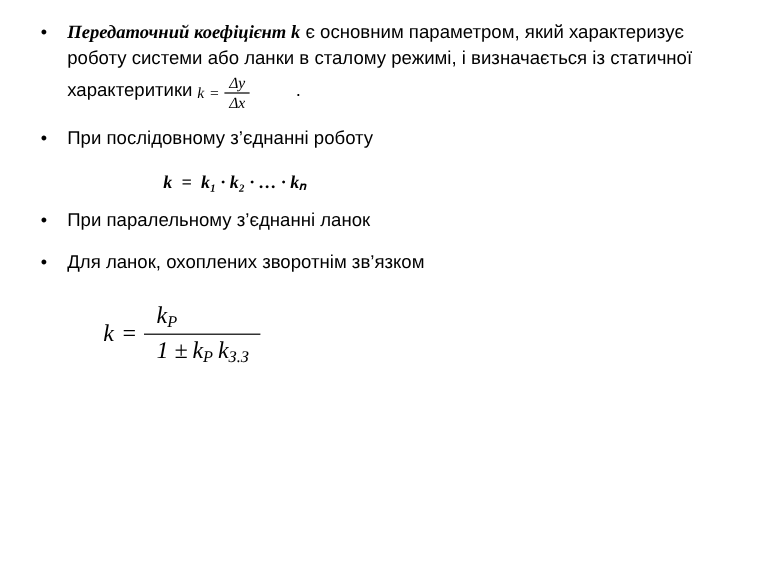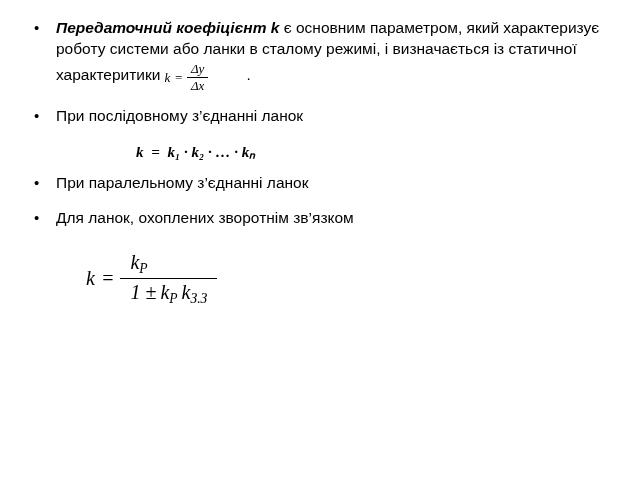--- a/index.html
+++ b/index.html
@@ -40,20 +40,21 @@
     top: 0;
     font-size: 15px;
     line-height: 1.35;
   }
   .para-text {
     display: block;
   }
   .bold-italic {
     font-weight: bold;
     font-style: italic;
+    font-family: Liberation Serif, serif;
   }
   
   .formula {
     font-family: "Liberation Serif", serif;
     font-style: italic;
     color: #000;
   }
   .frac {
     display: inline-block;
     vertical-align: middle;
@@ -123,21 +124,21 @@
               <span>k</span>
               <span style="margin:0 4px;">=</span>
               <span class="frac">
                 <span class="num">Δy</span>
                 <span class="den">Δx</span>
               </span>
             </span></span><span class="dot-end">.</span></span>
     </li>
 
     <li class="bullet">
-      <span class="para-text">При послідовному з’єднанні ланок</span>
+      <span class="para-text">При послідовному з’єднанні роботу</span>
     </li>
 
     <div class="formula eq-line-1">
       <span>k</span>
       <span style="margin:0 4px;">=</span>
       <span>k₁ · k₂ · … · kₙ</span>
     </div>
 
     <li class="bullet">
       <span class="para-text">При паралельному з’єднанні ланок</span>

